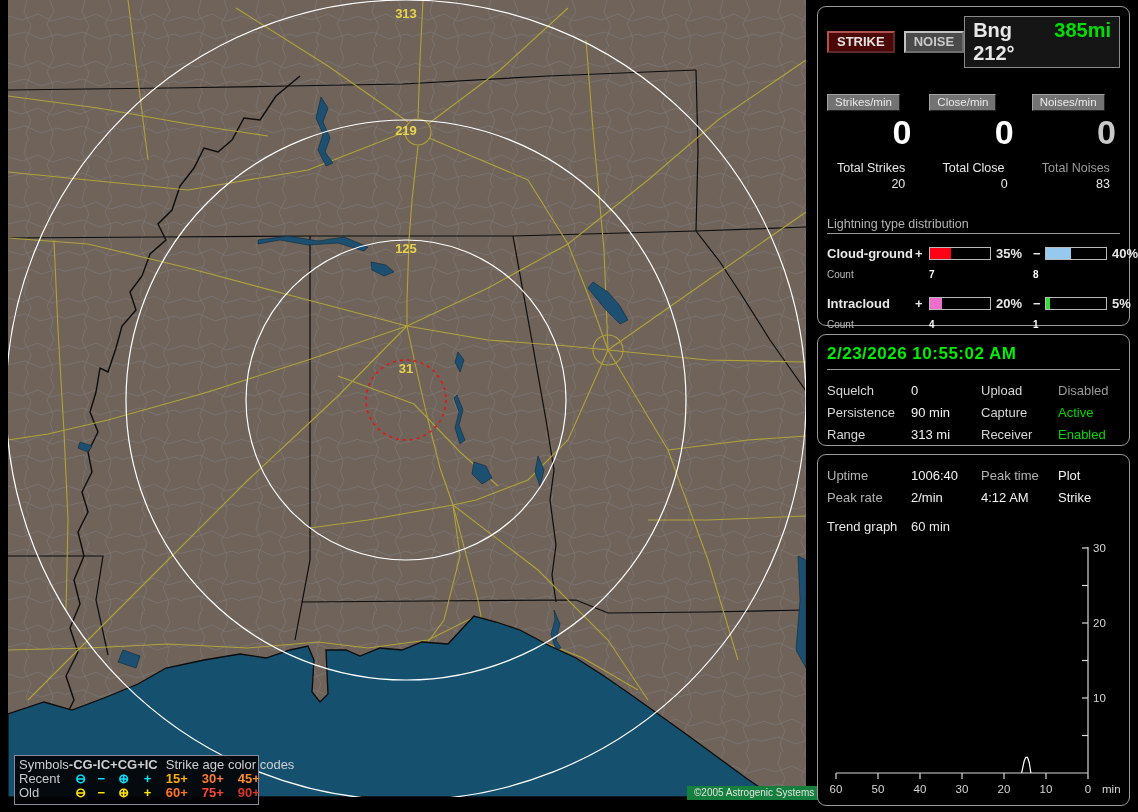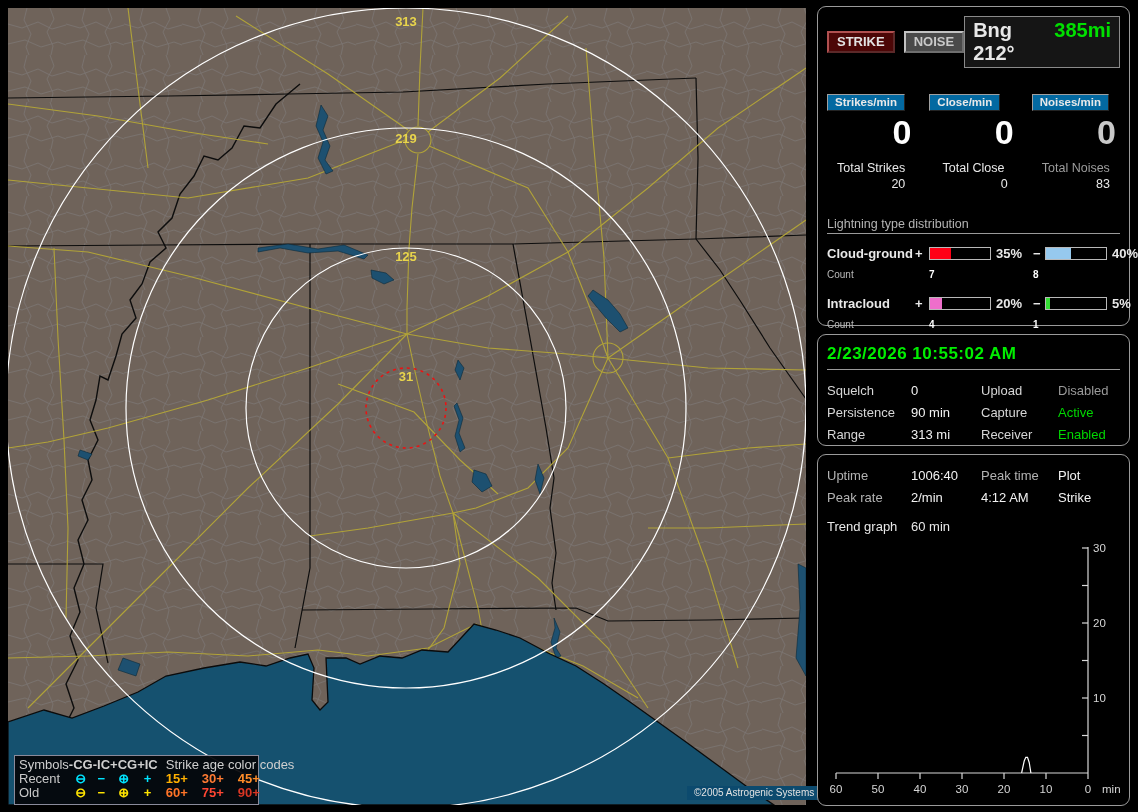--- a/index.html
+++ b/index.html
@@ -1,52 +1,52 @@
 <!DOCTYPE html>
 <html><head>
 <meta charset="utf-8">
 <style>
   html,body{margin:0;padding:0;background:#000;}
   body{width:1138px;height:812px;position:relative;overflow:hidden;
        font-family:"Liberation Sans",sans-serif;color:#e8e8e8;}
 
   
-  .map-wrap{position:absolute;left:8px;top:8px;width:782px;height:797px;}
+  .map-wrap{position:absolute;left:8px;top:0;width:782px;height:797px;}
   .map-wrap svg{display:block;}
 
   .legend{position:absolute;left:14px;top:755px;width:245px;height:50px;
           background:rgba(4,4,8,.93);border:1px solid #8a8a9a;box-sizing:border-box;
           font-size:10px;color:#c9c9c9;padding:2px 4px;line-height:14px;}
   .legend table{border-collapse:collapse;width:100%;}
   .legend td{padding:0;height:14px;font-size:13px;white-space:nowrap;}
   .legend .sym{text-align:center;font-weight:bold;}
   .legend .age{text-align:left;font-weight:bold;}
   .legend .hdr{color:#cfcfcf;}
-  .copyright{position:absolute;left:687px;top:786px;background:#0c4a6e;color:#e2e2e2;
+  .copyright{position:absolute;left:687px;top:786px;background:#15803d;color:#e2e2e2;
              font-size:10px;padding:1px 7px 2px 7px;white-space:nowrap;}
 
   
   .rbox{position:absolute;left:817px;width:313px;box-sizing:border-box;
         background:#000;border:1px solid #9a9a9a;border-radius:9px;padding:9px 9px;}
   #box-counters{top:6px;height:320px;}
   #box-status{top:334px;height:112px;}
   #box-stats{top:454px;height:352px;}
 
   .toprow{display:flex;align-items:center;}
   .btn{font-weight:bold;font-size:13px;padding:1px 8px 2px 8px;cursor:pointer;}
   .btn-strike{background:#4c0707;border:2px outset #b05050;color:#e3e3e3;}
   .btn-noise{background:#4a4a4a;border:2px outset #c2c2c2;color:#c9c9c9;margin-left:9px;}
   .bng{margin-left:auto;background:#151515;border:1px solid #8a8a8a;
        font-weight:bold;font-size:20px;padding:2px 8px;display:flex;gap:14px;}
   .bng .dist{color:#00e000;}
 
   .cnt-grid{display:grid;grid-template-columns:1fr 1fr 1fr;column-gap:14px;margin-top:24px;}
-  .cnt-btn{display:inline-block;background:#0369a1;border:1px solid;cursor:pointer;
+  .cnt-btn{display:inline-block;background:#737373;border:1px solid;cursor:pointer;
            border-color:#a0a0a0 #232323 #232323 #a0a0a0;color:#e9e9e9;
-           font-size:11.5px;padding:1px 7px 2px 7px;font-weight:bold;}
+           font-size:11.5px;padding:1px 7px 2px 7px;}
   .cnt-val{font-size:34px;font-weight:bold;color:#fff;text-align:right;
            line-height:1;margin-top:4px;padding-right:4px;}
   .cnt-val.dim{color:#c9c9c9;}
   .tot-grid{display:grid;grid-template-columns:1fr 1fr 1fr;column-gap:14px;margin-top:12px;
             font-size:12.5px;}
   .tot-lab{text-align:center;}
   .tot-lab.dim{color:#9c9c9c;}
   .tot-val{text-align:right;padding-right:10px;margin-top:2px;}
 
   .dist-head{margin-top:26px;color:#b4b4b4;font-size:12.5px;

